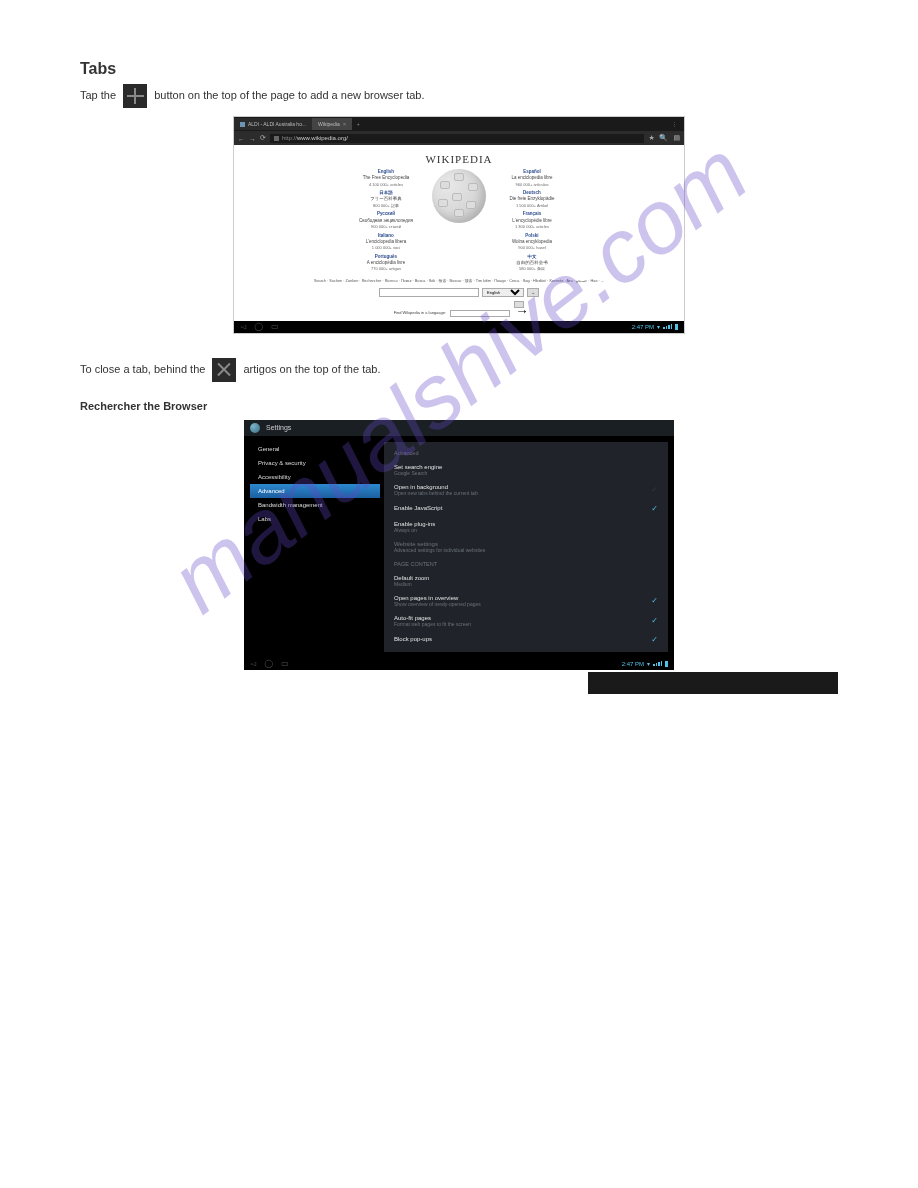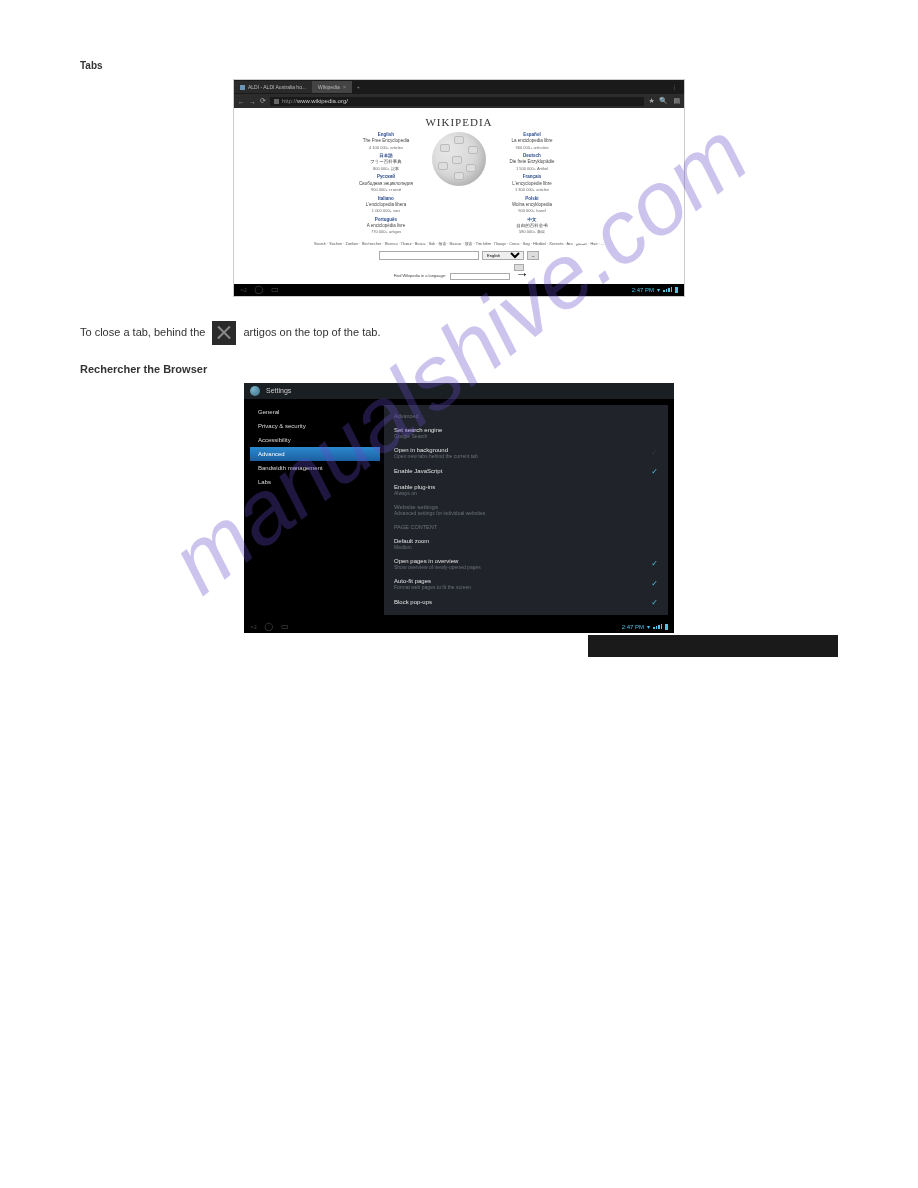--- a/index.html
+++ b/index.html
@@ -131,22 +131,27 @@
   .footer-bar{
     position:absolute; bottom:60px; right:80px;
     width:250px; height:22px; background:#1a1a1a;
   }
 </style>
 </head>
 <body>
 
 <div class="page">
 
-  <div style="font-size:10px; font-weight:bold; margin-bottom:6px; color:#333;">Tabs</div>
-
+  <div style="font-size:16px; font-weight:bold; margin-bottom:6px; color:#333;">Tabs</div>
+
+  <div class="instruction">
+    <span>Tap the</span>
+    <span class="inline-icon plus"></span>
+    <span>button on the top of the page to add a new browser tab.</span>
+  </div>
 
   <div class="screenshot1">
     <div class="tab-row">
       <div class="tab">
         <span style="width:5px;height:5px;background:#6c94b5;display:inline-block;"></span>
         <span>ALDI - ALDI Australia ho...</span>
       </div>
       <div class="tab active">
         <span>Wikipedia</span>
         <span class="tab-close">×</span>

